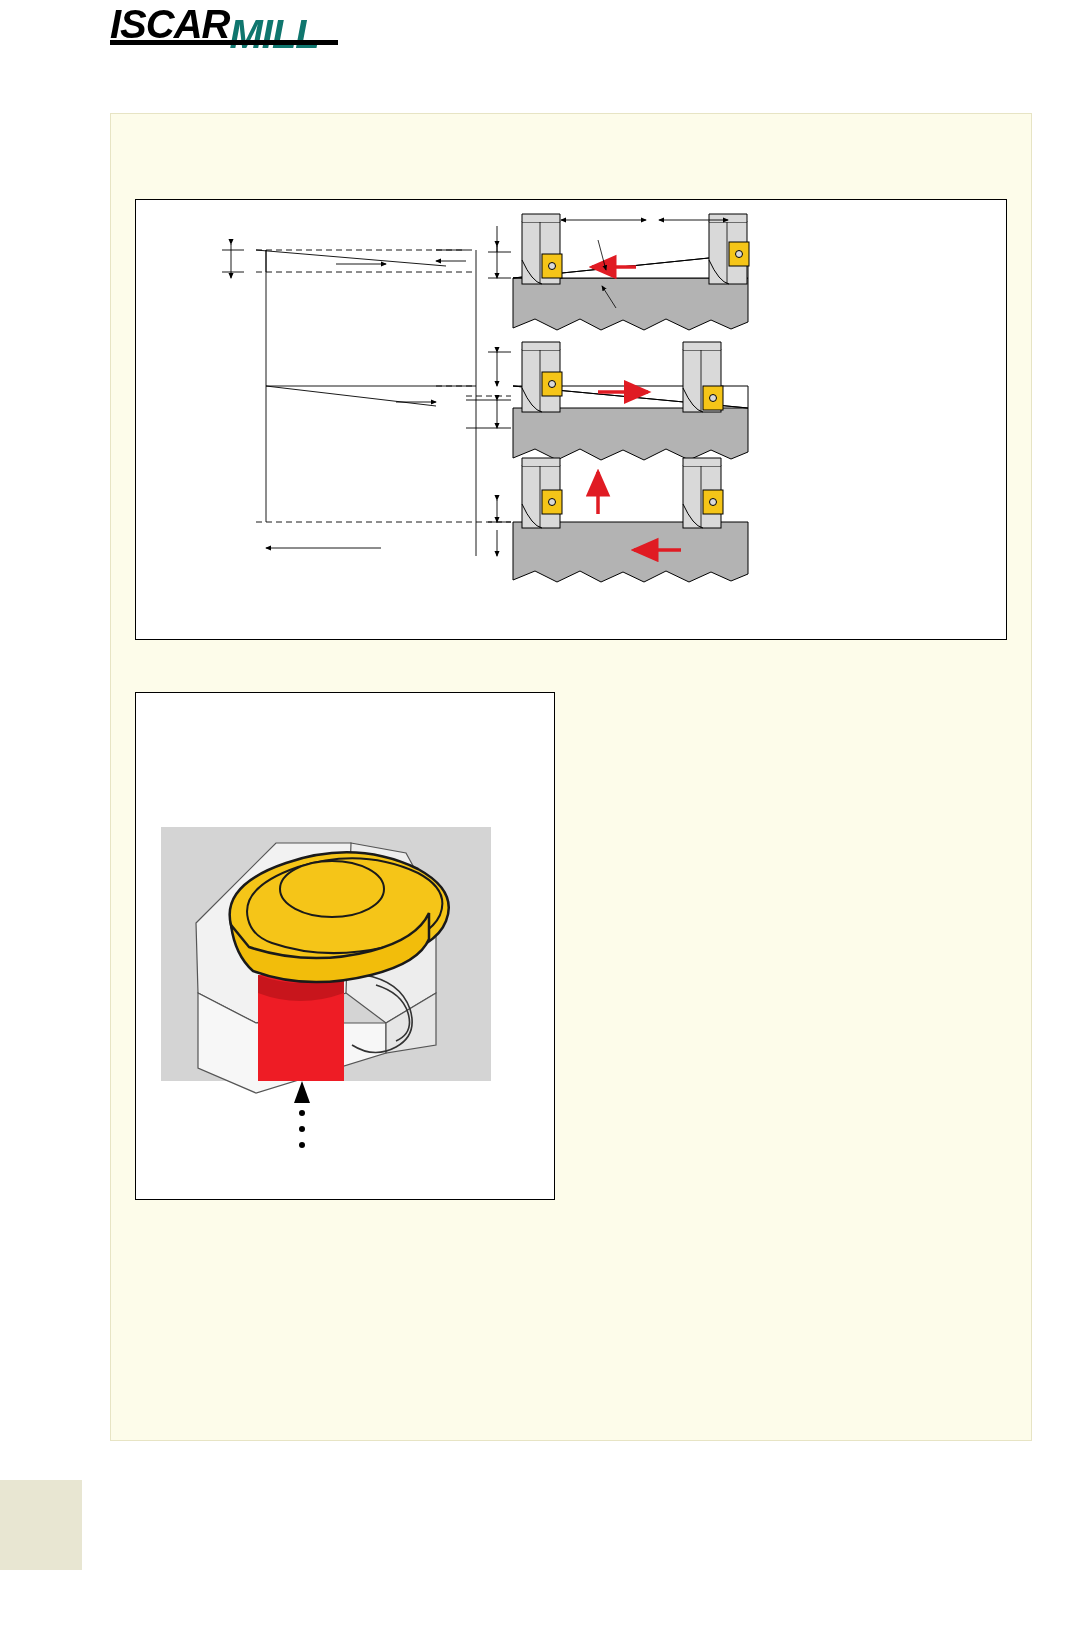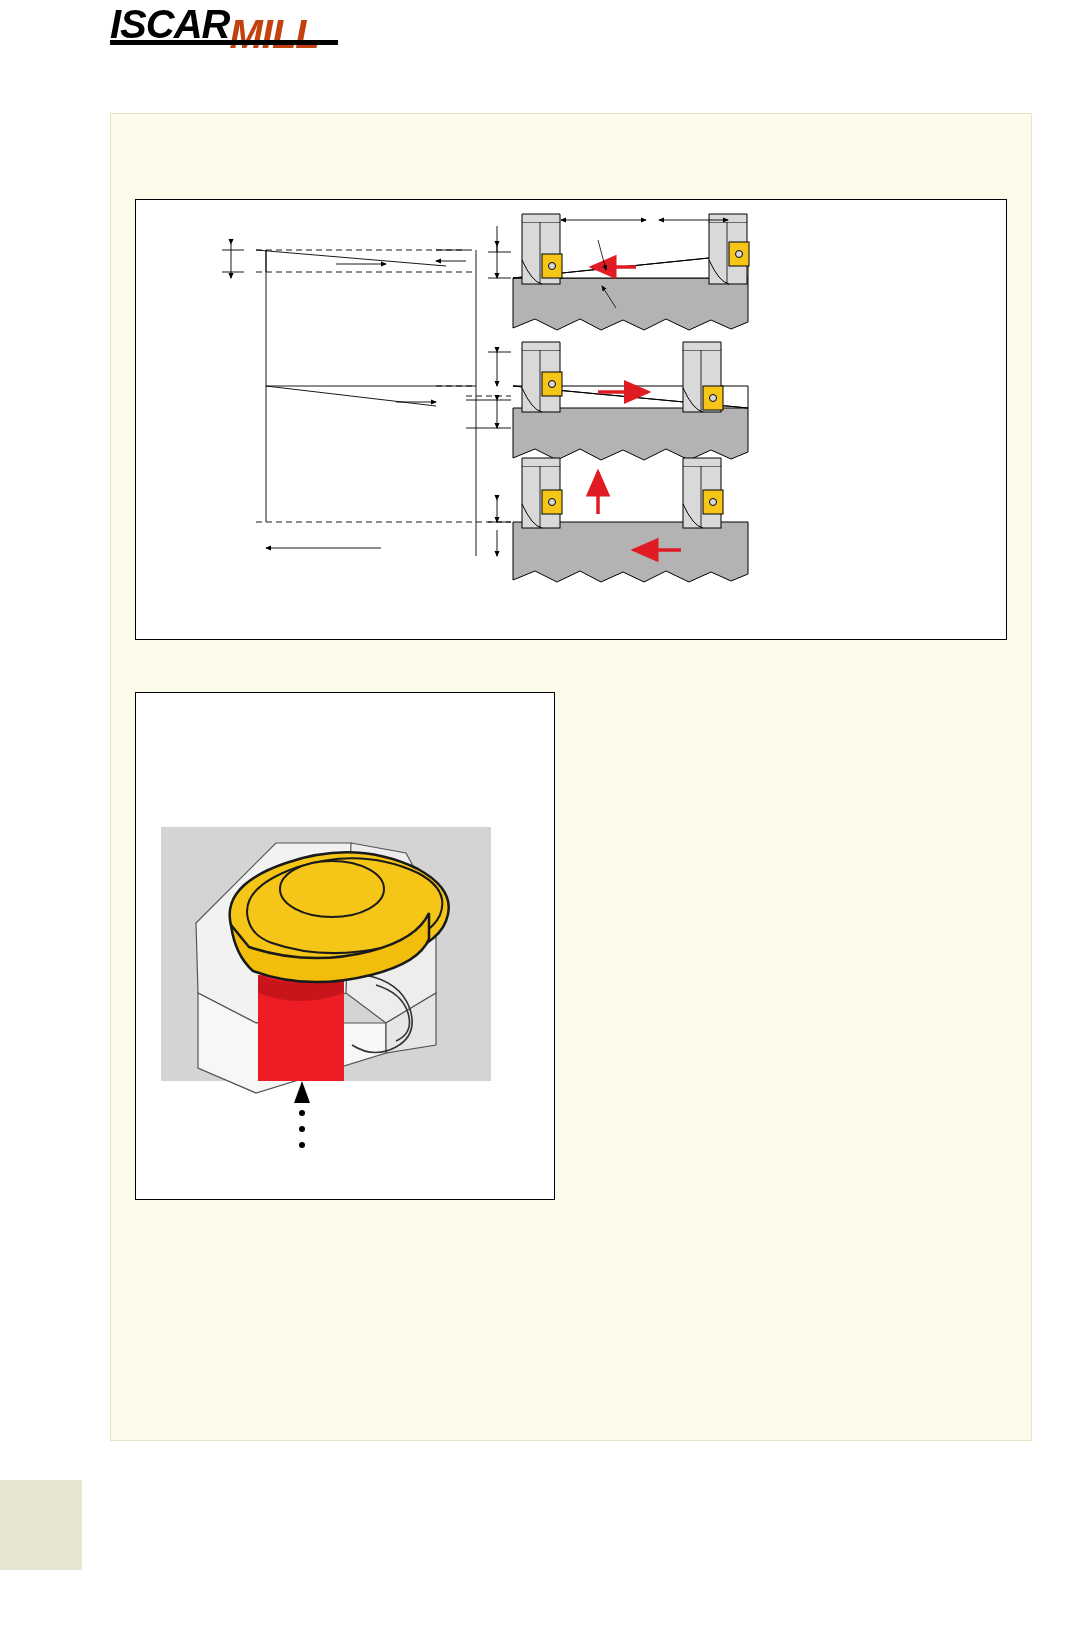--- a/index.html
+++ b/index.html
@@ -27,21 +27,21 @@
     font-style: italic;
     font-weight: bold;
     font-size: 40px;
     letter-spacing: -1px;
     line-height: 1;
   }
   .logo .part-iscar {
     color: #000000;
   }
   .logo .part-mill {
-    color: #c2410c;
+    color: #0f766e;
     margin-top: 20px;
   }
   .logo-underline {
     position: absolute;
     left: 110px;
     top: 40px;
     width: 228px;
     height: 5px;
     background: #000000;
   }

